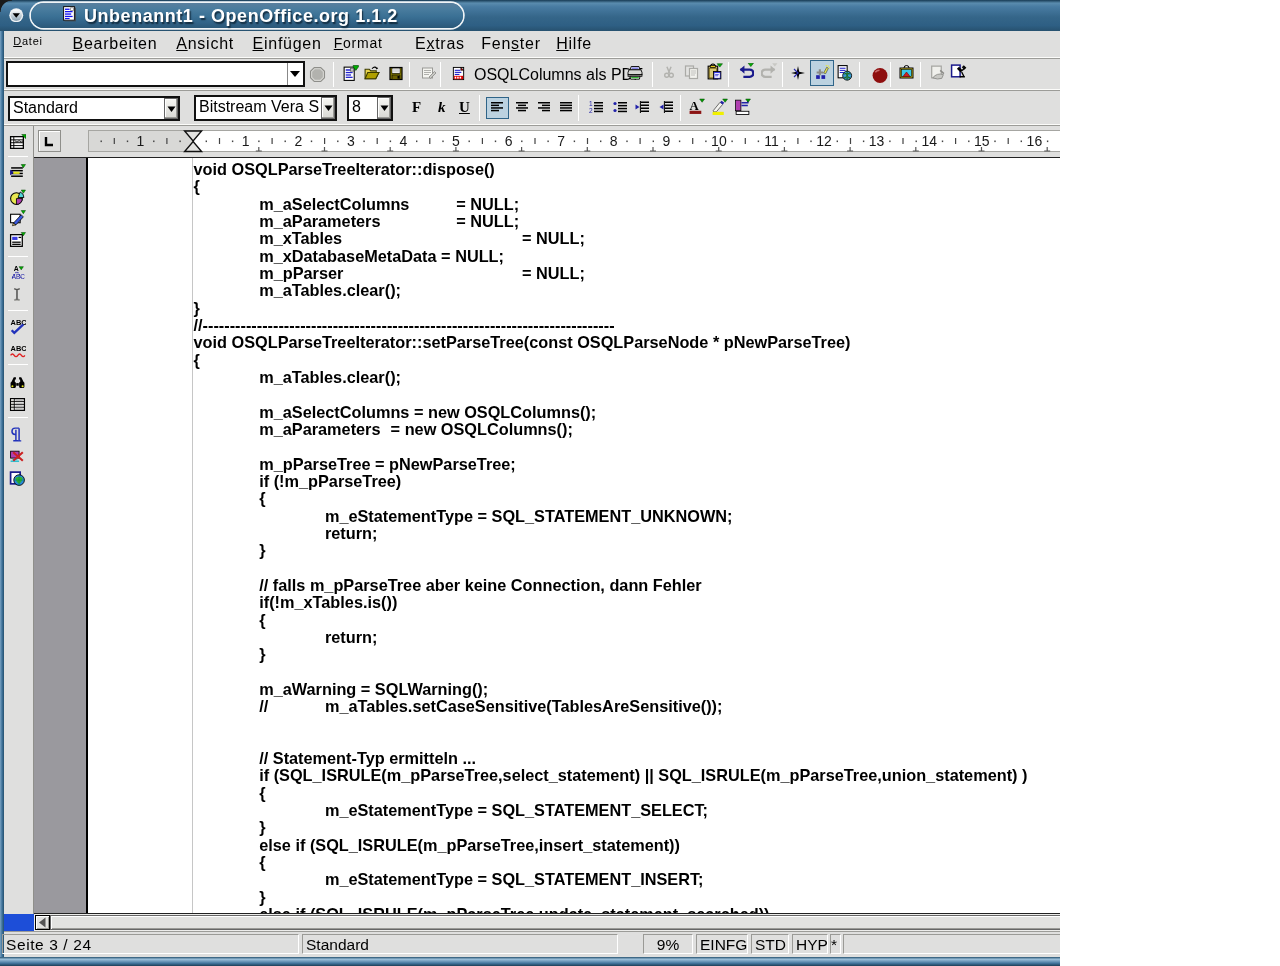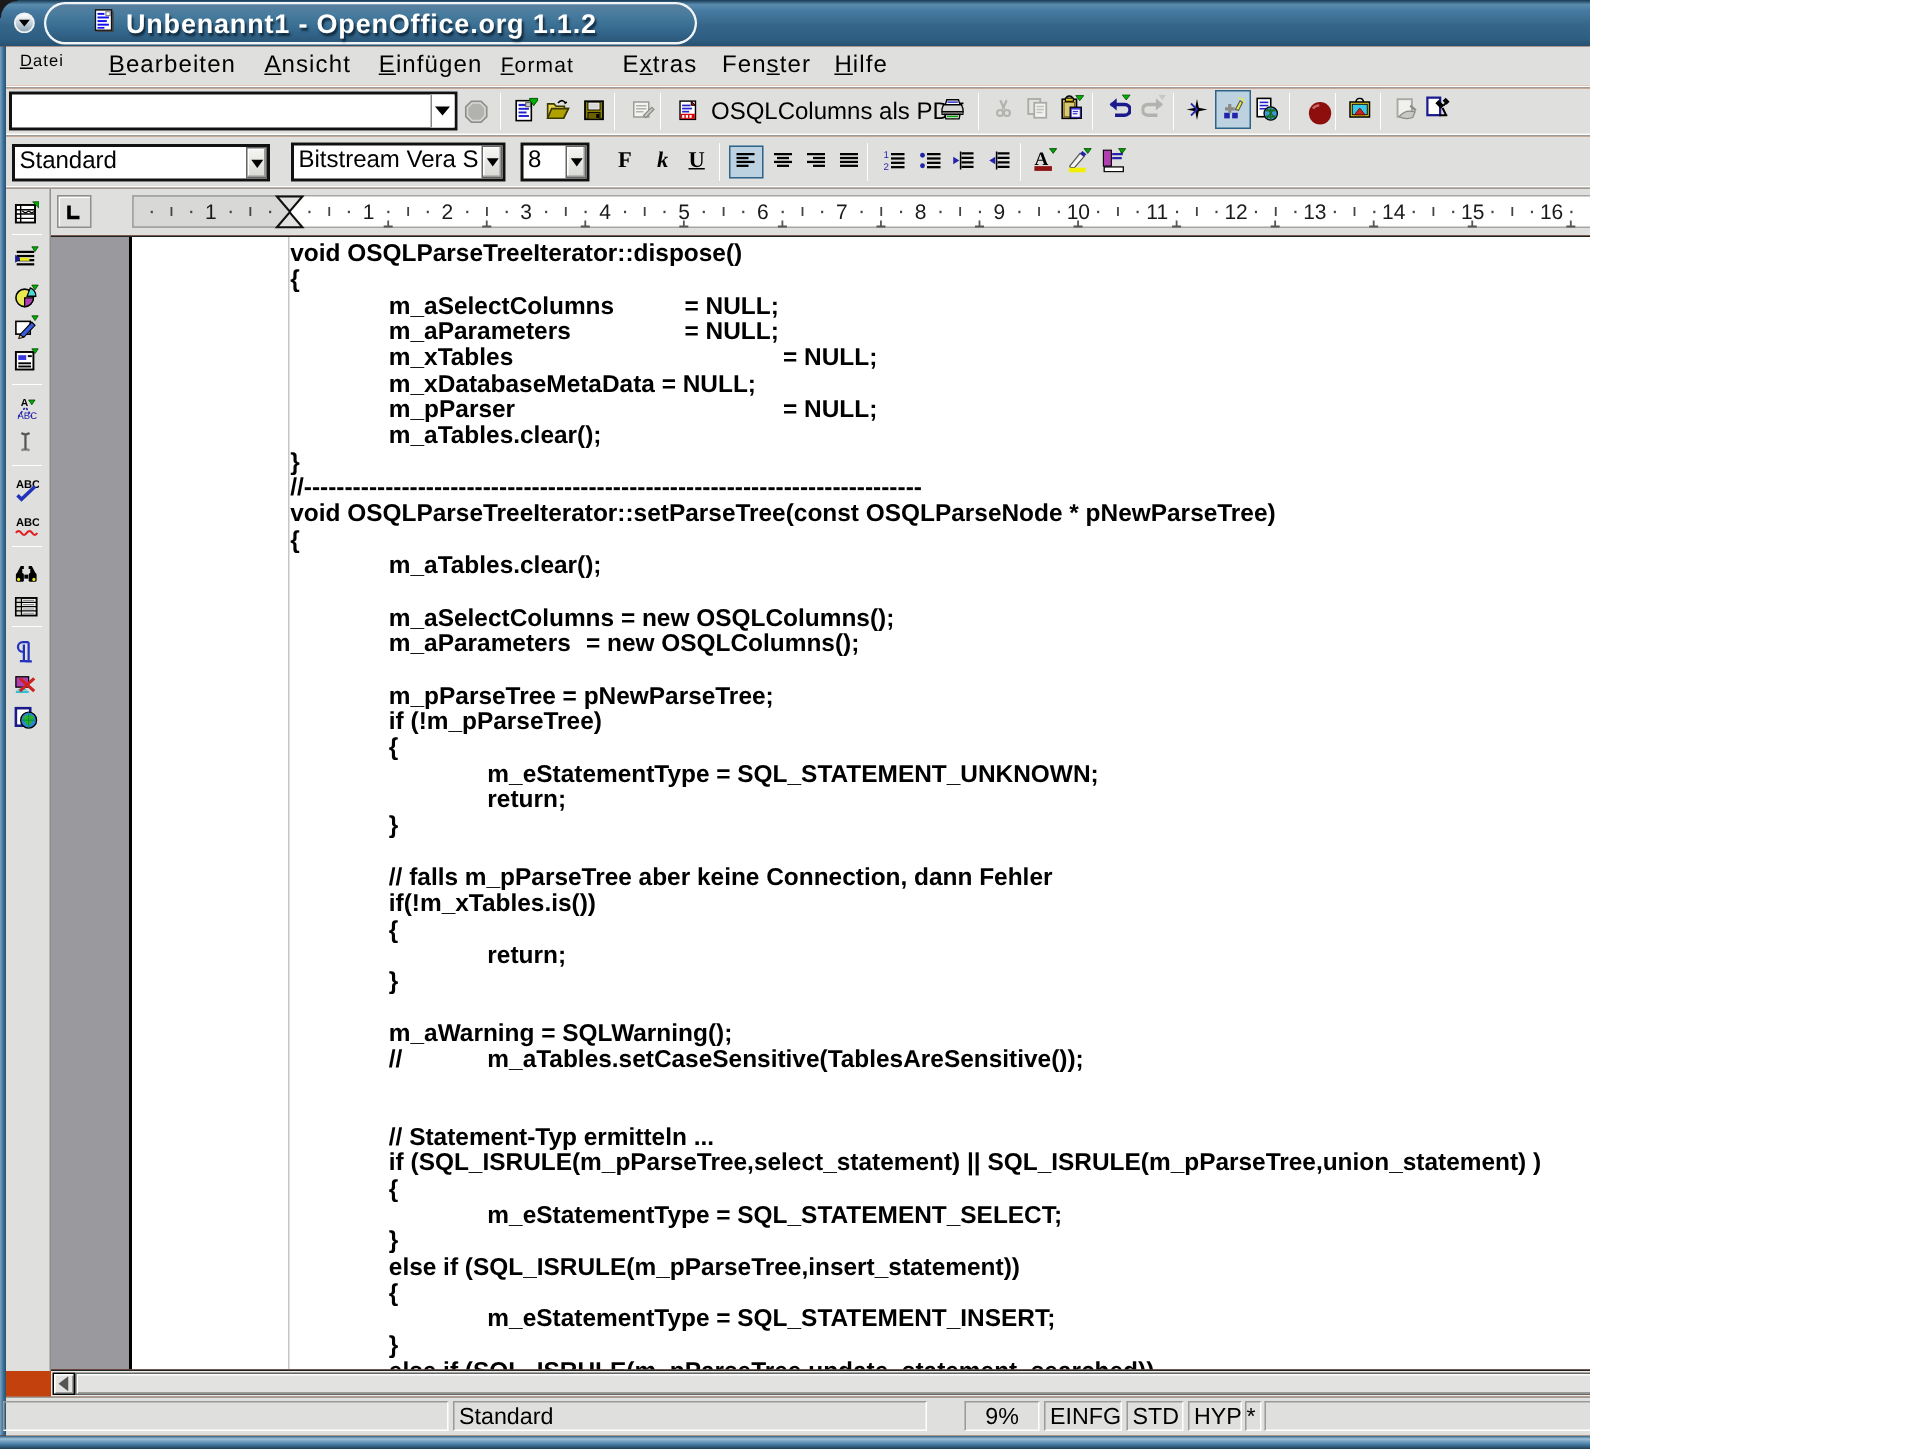--- a/index.html
+++ b/index.html
@@ -1,12 +1,12 @@
 <!DOCTYPE html>
-<html><head><meta charset="utf-8"><style>html,body{margin:0;padding:0;background:#fff;}*{box-sizing:border-box;}#win{position:relative;width:1060px;height:966px;font-family:"Liberation Sans",sans-serif;overflow:hidden;background:#c2410c;}.abs{position:absolute;}</style></head><body>
+<html><head><meta charset="utf-8"><style>html,body{margin:0;padding:0;background:#fff;}*{box-sizing:border-box;}#win{position:relative;width:1060px;height:966px;font-family:"Liberation Sans",sans-serif;overflow:hidden;background:#1d4ed8;}.abs{position:absolute;}</style></head><body>
 <div id="win">
     <div class="abs" style="left:0;top:0;width:1280px;height:31px;background:linear-gradient(180deg,#173a54 0%,#5a8cae 10%,#487ba2 22%,#356689 55%,#2e5f84 82%,#27516f 100%);border-radius:9px 9px 0 0;"></div>
     <div class="abs" style="left:1266px;top:0;width:14px;height:9px;background:#fff;clip-path:polygon(0 0, 100% 0, 100% 100%);"></div>
     <div class="abs" style="left:1270px;top:0;width:10px;height:7px;background:#111;clip-path:polygon(18% 0, 100% 0, 100% 85%);"></div>
     <div class="abs" style="left:0;top:0;width:12px;height:12px;background:radial-gradient(circle at 12px 12px, transparent 11px, #1a1a1a 11.8px);"></div>
     <svg class="abs" style="left:9px;top:7.5px" width="14.5" height="14.5" viewBox="0 0 15 15">
       <circle cx="7.5" cy="7.5" r="7.2" fill="#eef2f5"></circle>
       <circle cx="7.5" cy="7.5" r="5.9" fill="url(#cg)"></circle>
       <defs>
         <linearGradient id="cg" x1="0" y1="0" x2="0" y2="1">
@@ -635,20 +635,21 @@
     </svg>
     <div class="abs" style="left:50px;top:915px;width:1161px;height:15px;background:#e2e2e0;border:1.5px solid #666;box-shadow:inset 1px 1px 0 #fff, inset -1px -1px 0 #9a9a96;"></div>
     <svg class="abs" style="left:50px;top:915px" width="1161" height="15" viewBox="0 0 1161 15"></svg>
     <div class="abs" style="left:1230px;top:915px;width:15px;height:15px;background:#e2e2e0;border:1.5px solid #000;box-shadow:inset 1px 1px 0 #fff, inset -1px -1px 0 #9a9a96;"></div>
     <svg class="abs" style="left:1230px;top:915px" width="15" height="15" viewBox="0 0 15 15">
       <path d="M4.5 2.5 L11 7.5 L4.5 12.5 Z" fill="#555"></path>
     </svg>
     <div class="abs" style="left:4px;top:931px;width:1270px;height:1px;background:#9c9c98;"></div>
     <div class="abs" style="left:4px;top:932px;width:1270px;height:25px;background:#dfdfde;"></div>
     <div class="abs" style="left:2px;top:934px;width:297px;height:20px;border:1px solid #9a9a96;border-right-color:#fff;border-bottom-color:#fff;"></div>
+    <div class="abs" style="left:6px;top:936px;width:289px;font-size:15.5px;color:#000;text-align:left;white-space:nowrap;"><span style="letter-spacing:0.6px">Seite 3 / 24</span></div>
     <div class="abs" style="left:302px;top:934px;width:316px;height:20px;border:1px solid #9a9a96;border-right-color:#fff;border-bottom-color:#fff;"></div>
     <div class="abs" style="left:306px;top:936px;width:308px;font-size:15.5px;color:#000;text-align:left;white-space:nowrap;">Standard</div>
     <div class="abs" style="left:643px;top:934px;width:50px;height:20px;border:1px solid #9a9a96;border-right-color:#fff;border-bottom-color:#fff;"></div>
     <div class="abs" style="left:647px;top:936px;width:42px;font-size:15.5px;color:#000;text-align:center;white-space:nowrap;">9%</div>
     <div class="abs" style="left:696px;top:934px;width:52px;height:20px;border:1px solid #9a9a96;border-right-color:#fff;border-bottom-color:#fff;"></div>
     <div class="abs" style="left:700px;top:936px;width:44px;font-size:15.5px;color:#000;text-align:center;white-space:nowrap;">EINFG</div>
     <div class="abs" style="left:751px;top:934px;width:38px;height:20px;border:1px solid #9a9a96;border-right-color:#fff;border-bottom-color:#fff;"></div>
     <div class="abs" style="left:755px;top:936px;width:30px;font-size:15.5px;color:#000;text-align:center;white-space:nowrap;">STD</div>
     <div class="abs" style="left:792px;top:934px;width:36px;height:20px;border:1px solid #9a9a96;border-right-color:#fff;border-bottom-color:#fff;"></div>
     <div class="abs" style="left:796px;top:936px;width:28px;font-size:15.5px;color:#000;text-align:center;white-space:nowrap;">HYP</div>

